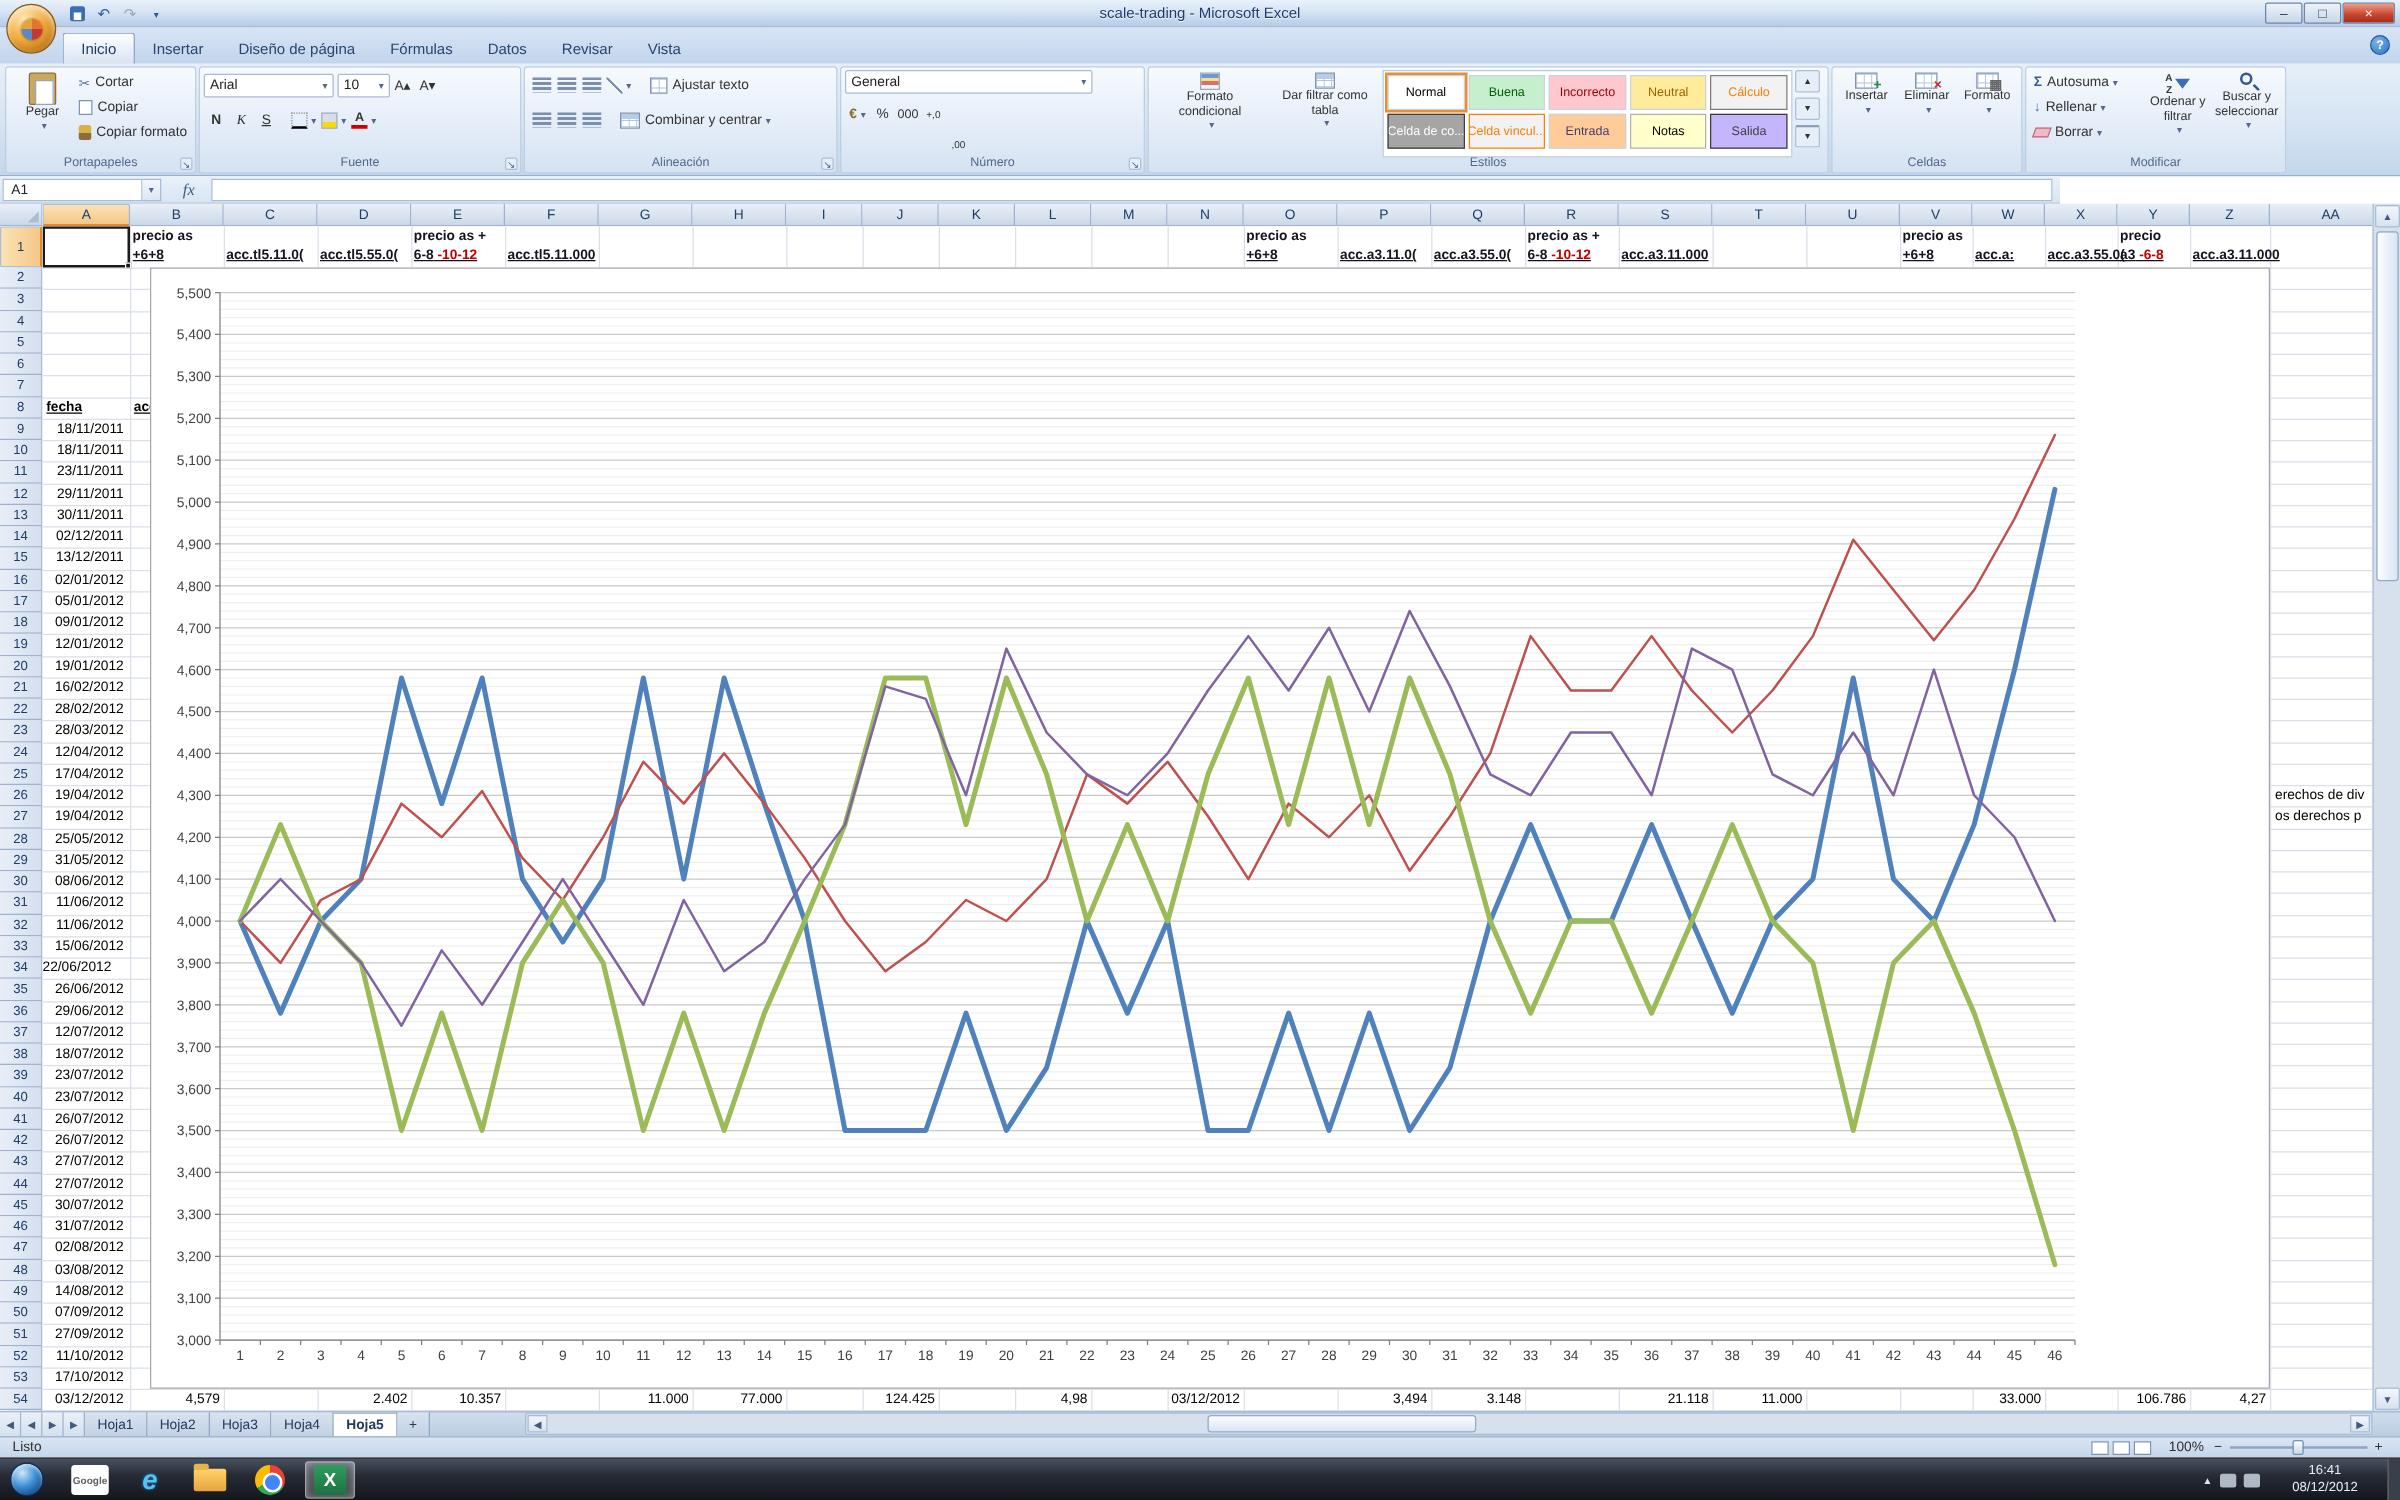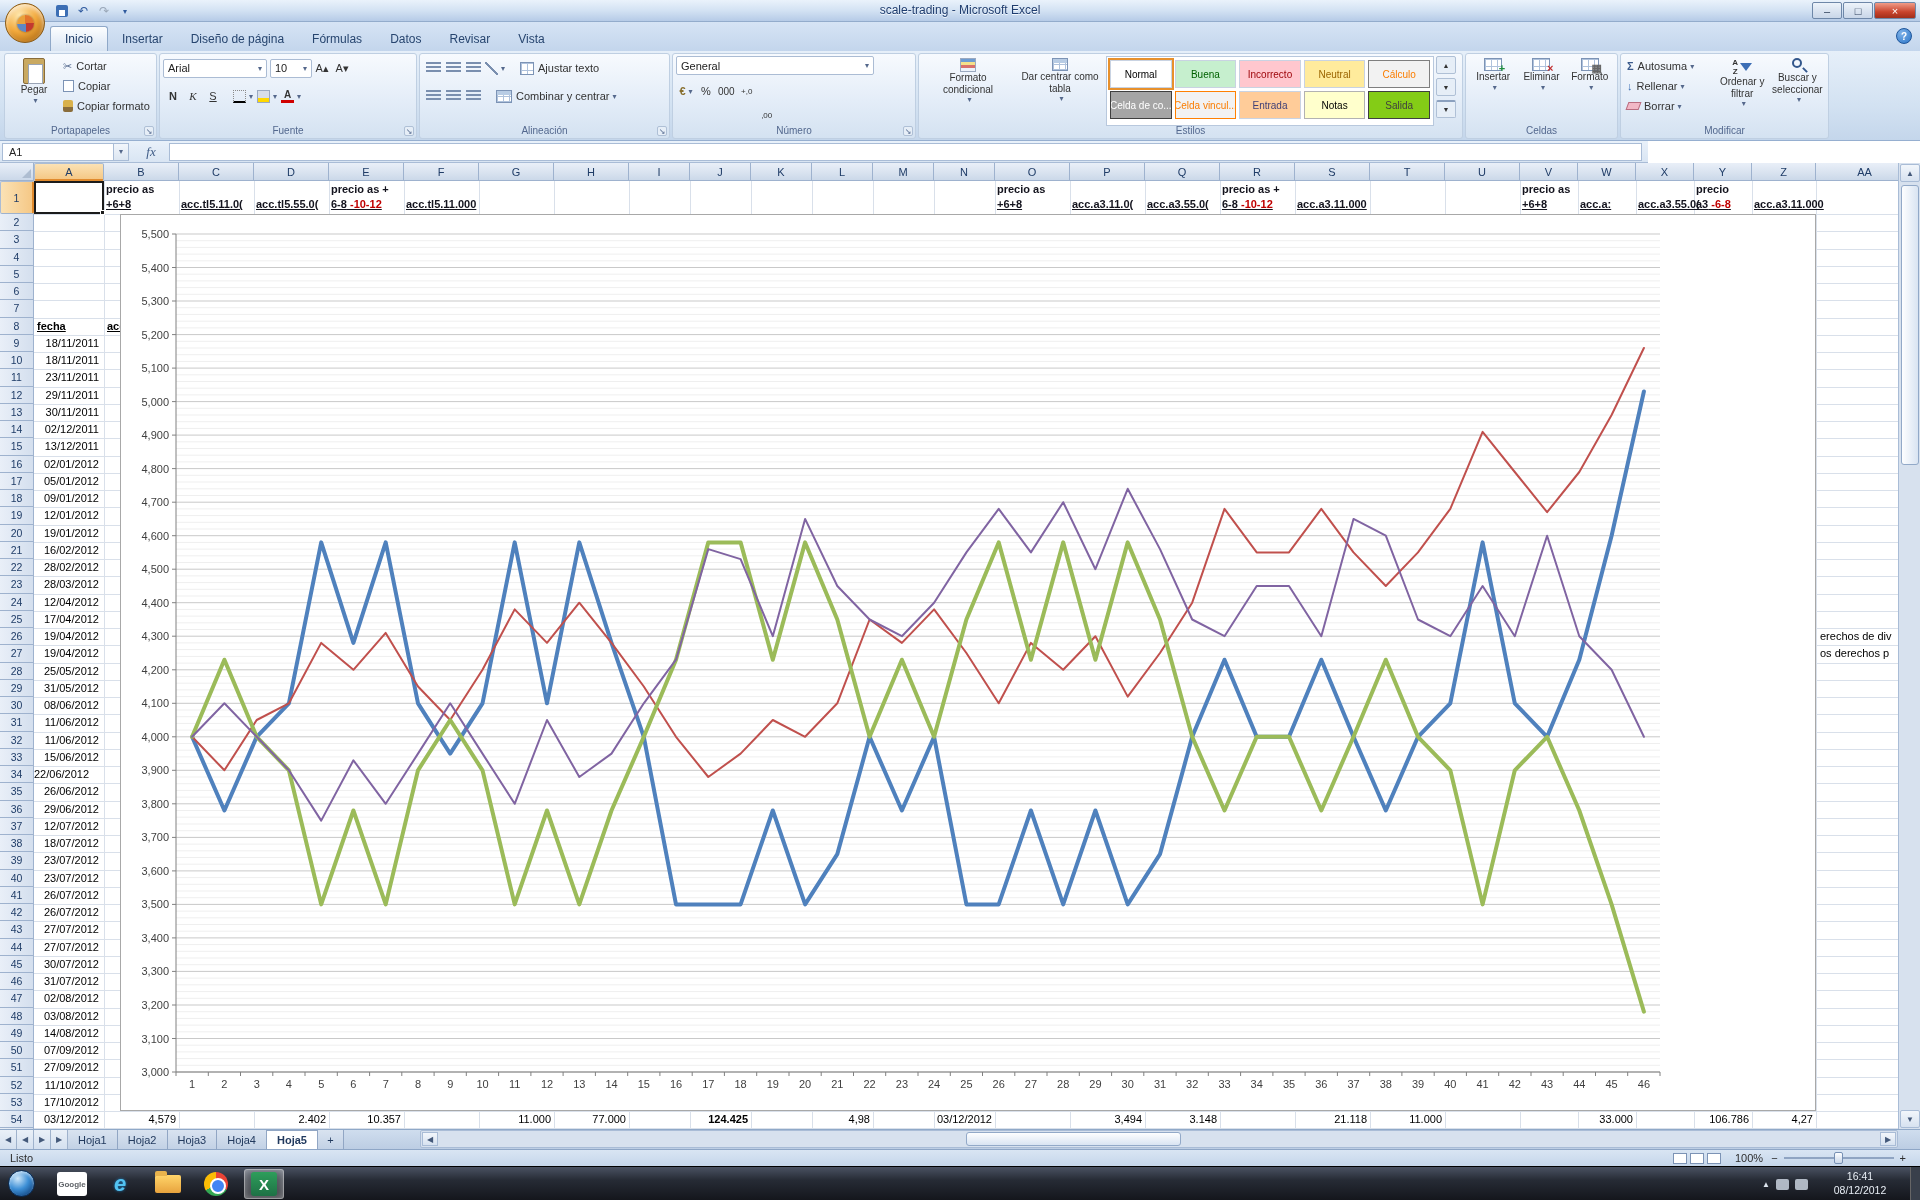--- a/index.html
+++ b/index.html
@@ -306,34 +306,34 @@
 
     <div class="rgroup" style="width:545px;">
       <div class="gbody">
         <div class="bigbtn" style="width:92px;">
           <span class="cfic"></span>
           <span>Formato condicional</span>
           <span class="dd">▾</span>
         </div>
         <div class="bigbtn" style="width:92px;">
           <span class="gridic"></span>
-          <span>Dar centrar como tabla</span>
+          <span>Dar filtrar como tabla</span>
           <span class="dd">▾</span>
         </div>
         <div id="chips" style="width:328px;background:#FFF;border:1px solid #B8C8DD;padding:3px;display:grid;grid-template-columns:repeat(5,1fr);grid-auto-rows:28px;gap:3px;">
             <div style="background: rgb(255, 255, 255); color: rgb(0, 0, 0); border: 1px solid rgb(201, 211, 226); font-size: 10px; display: flex; align-items: center; justify-content: center; overflow: hidden; white-space: nowrap; outline: rgb(231, 144, 44) solid 2px;">Normal</div>
             <div style="background: rgb(198, 239, 206); color: rgb(0, 97, 0); border: 1px solid rgb(201, 211, 226); font-size: 10px; display: flex; align-items: center; justify-content: center; overflow: hidden; white-space: nowrap;">Buena</div>
             <div style="background: rgb(255, 199, 206); color: rgb(156, 0, 6); border: 1px solid rgb(201, 211, 226); font-size: 10px; display: flex; align-items: center; justify-content: center; overflow: hidden; white-space: nowrap;">Incorrecto</div>
             <div style="background: rgb(255, 235, 156); color: rgb(156, 101, 0); border: 1px solid rgb(201, 211, 226); font-size: 10px; display: flex; align-items: center; justify-content: center; overflow: hidden; white-space: nowrap;">Neutral</div>
             <div style="background: rgb(242, 242, 242); color: rgb(250, 125, 0); border: 1px solid rgb(127, 127, 127); font-size: 10px; display: flex; align-items: center; justify-content: center; overflow: hidden; white-space: nowrap;">Cálculo</div>
             <div style="background: rgb(165, 165, 165); color: rgb(255, 255, 255); border: 1px solid rgb(63, 63, 63); font-size: 10px; display: flex; align-items: center; justify-content: center; overflow: hidden; white-space: nowrap;">Celda de co...</div>
             <div style="background: rgb(242, 242, 242); color: rgb(250, 125, 0); border: 1px solid rgb(255, 128, 1); font-size: 10px; display: flex; align-items: center; justify-content: center; overflow: hidden; white-space: nowrap;">Celda vincul...</div>
             <div style="background: rgb(255, 204, 153); color: rgb(63, 63, 118); border: 1px solid rgb(201, 211, 226); font-size: 10px; display: flex; align-items: center; justify-content: center; overflow: hidden; white-space: nowrap;">Entrada</div>
             <div style="background: rgb(255, 255, 204); color: rgb(0, 0, 0); border: 1px solid rgb(178, 178, 178); font-size: 10px; display: flex; align-items: center; justify-content: center; overflow: hidden; white-space: nowrap;">Notas</div>
-            <div style="background: #84cc16; color: rgb(63, 63, 63); border: 1px solid rgb(63, 63, 63); font-size: 10px; display: flex; align-items: center; justify-content: center; overflow: hidden; white-space: nowrap;">Salida</div>
+            <div style="background: #c4b5fd; color: rgb(63, 63, 63); border: 1px solid rgb(63, 63, 63); font-size: 10px; display: flex; align-items: center; justify-content: center; overflow: hidden; white-space: nowrap;">Salida</div>
           </div>
         <div style="display:flex;flex-direction:column;justify-content:space-between;margin-left:2px;height:62px;">
           <div class="tbtn" style="height:18px;border:1px solid #AFC0D6;background:#E6EEF7;">
               <span style="font-size:7px;">▲</span>
             </div>
           <div class="tbtn" style="height:18px;border:1px solid #AFC0D6;background:#E6EEF7;">
               <span style="font-size:7px;">▼</span>
             </div>
           <div class="tbtn" style="height:18px;border:1px solid #AFC0D6;background:#E6EEF7;border-top:2px solid #8BA0BE;">
               <span style="font-size:7px;">▼</span>
@@ -975,21 +975,21 @@
       <div class="cell" style="left: 0px; top: 861px; width: 65px; height: 17.25px; line-height: 17px; text-align: right;">07/09/2012</div>
       <div class="cell" style="left: 0px; top: 878.25px; width: 65px; height: 17.25px; line-height: 17px; text-align: right;">27/09/2012</div>
       <div class="cell" style="left: 0px; top: 895.5px; width: 65px; height: 17.25px; line-height: 17px; text-align: right;">11/10/2012</div>
       <div class="cell" style="left: 0px; top: 912.75px; width: 65px; height: 17.25px; line-height: 17px; text-align: right;">17/10/2012</div>
       <div class="cell" style="left: 0px; top: 930px; width: 65px; height: 17.25px; line-height: 17px; text-align: right;">03/12/2012</div>
       <div class="cell" style="left: 72px; top: 930px; width: 70px; height: 17.25px; line-height: 17px; text-align: right;">4,579</div>
       <div class="cell" style="left: 222px; top: 930px; width: 70px; height: 17.25px; line-height: 17px; text-align: right;">2.402</div>
       <div class="cell" style="left: 297px; top: 930px; width: 70px; height: 17.25px; line-height: 17px; text-align: right;">10.357</div>
       <div class="cell" style="left: 447px; top: 930px; width: 70px; height: 17.25px; line-height: 17px; text-align: right;">11.000</div>
       <div class="cell" style="left: 522px; top: 930px; width: 70px; height: 17.25px; line-height: 17px; text-align: right;">77.000</div>
-      <div class="cell" style="left: 658px; top: 930px; width: 56px; height: 17.25px; line-height: 17px; text-align: right; font-weight: bold;">124.425</div>
+      <div class="cell" style="left: 658px; top: 930px; width: 56px; height: 17.25px; line-height: 17px; text-align: right;">124.425</div>
       <div class="cell" style="left: 780px; top: 930px; width: 56px; height: 17.25px; line-height: 17px; text-align: right;">4,98</div>
       <div class="cell" style="left: 902px; top: 930px; width: 56px; height: 17.25px; line-height: 17px; text-align: right;">03/12/2012</div>
       <div class="cell" style="left: 1038px; top: 930px; width: 70px; height: 17.25px; line-height: 17px; text-align: right;">3,494</div>
       <div class="cell" style="left: 1113px; top: 930px; width: 70px; height: 17.25px; line-height: 17px; text-align: right;">3.148</div>
       <div class="cell" style="left: 1263px; top: 930px; width: 70px; height: 17.25px; line-height: 17px; text-align: right;">21.118</div>
       <div class="cell" style="left: 1338px; top: 930px; width: 70px; height: 17.25px; line-height: 17px; text-align: right;">11.000</div>
       <div class="cell" style="left: 1546px; top: 930px; width: 53px; height: 17.25px; line-height: 17px; text-align: right;">33.000</div>
       <div class="cell" style="left: 1662px; top: 930px; width: 53px; height: 17.25px; line-height: 17px; text-align: right;">106.786</div>
       <div class="cell" style="left: 1720px; top: 930px; width: 59px; height: 17.25px; line-height: 17px; text-align: right;">4,27</div>
       <div class="cell" style="left: 1786px; top: 447px; height: 17.25px; line-height: 17px; width: 96px;">erechos de div</div>

